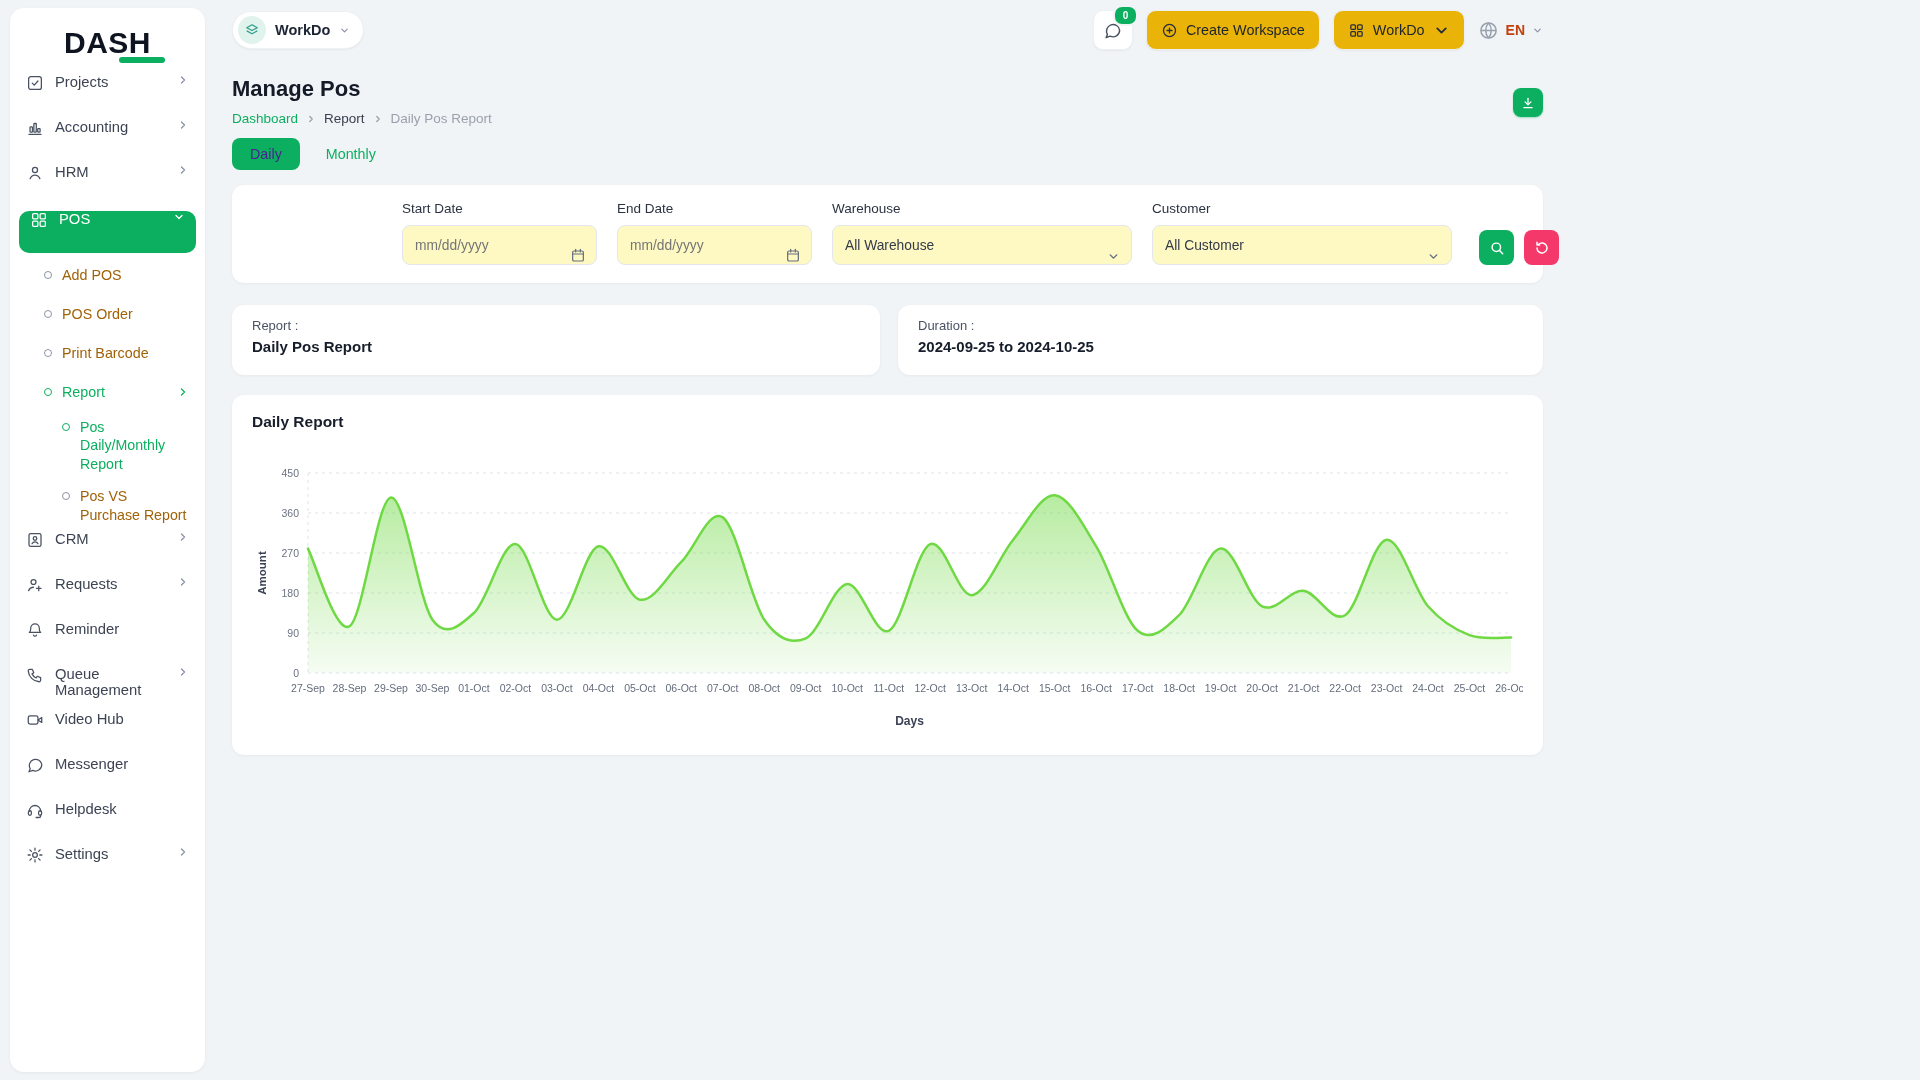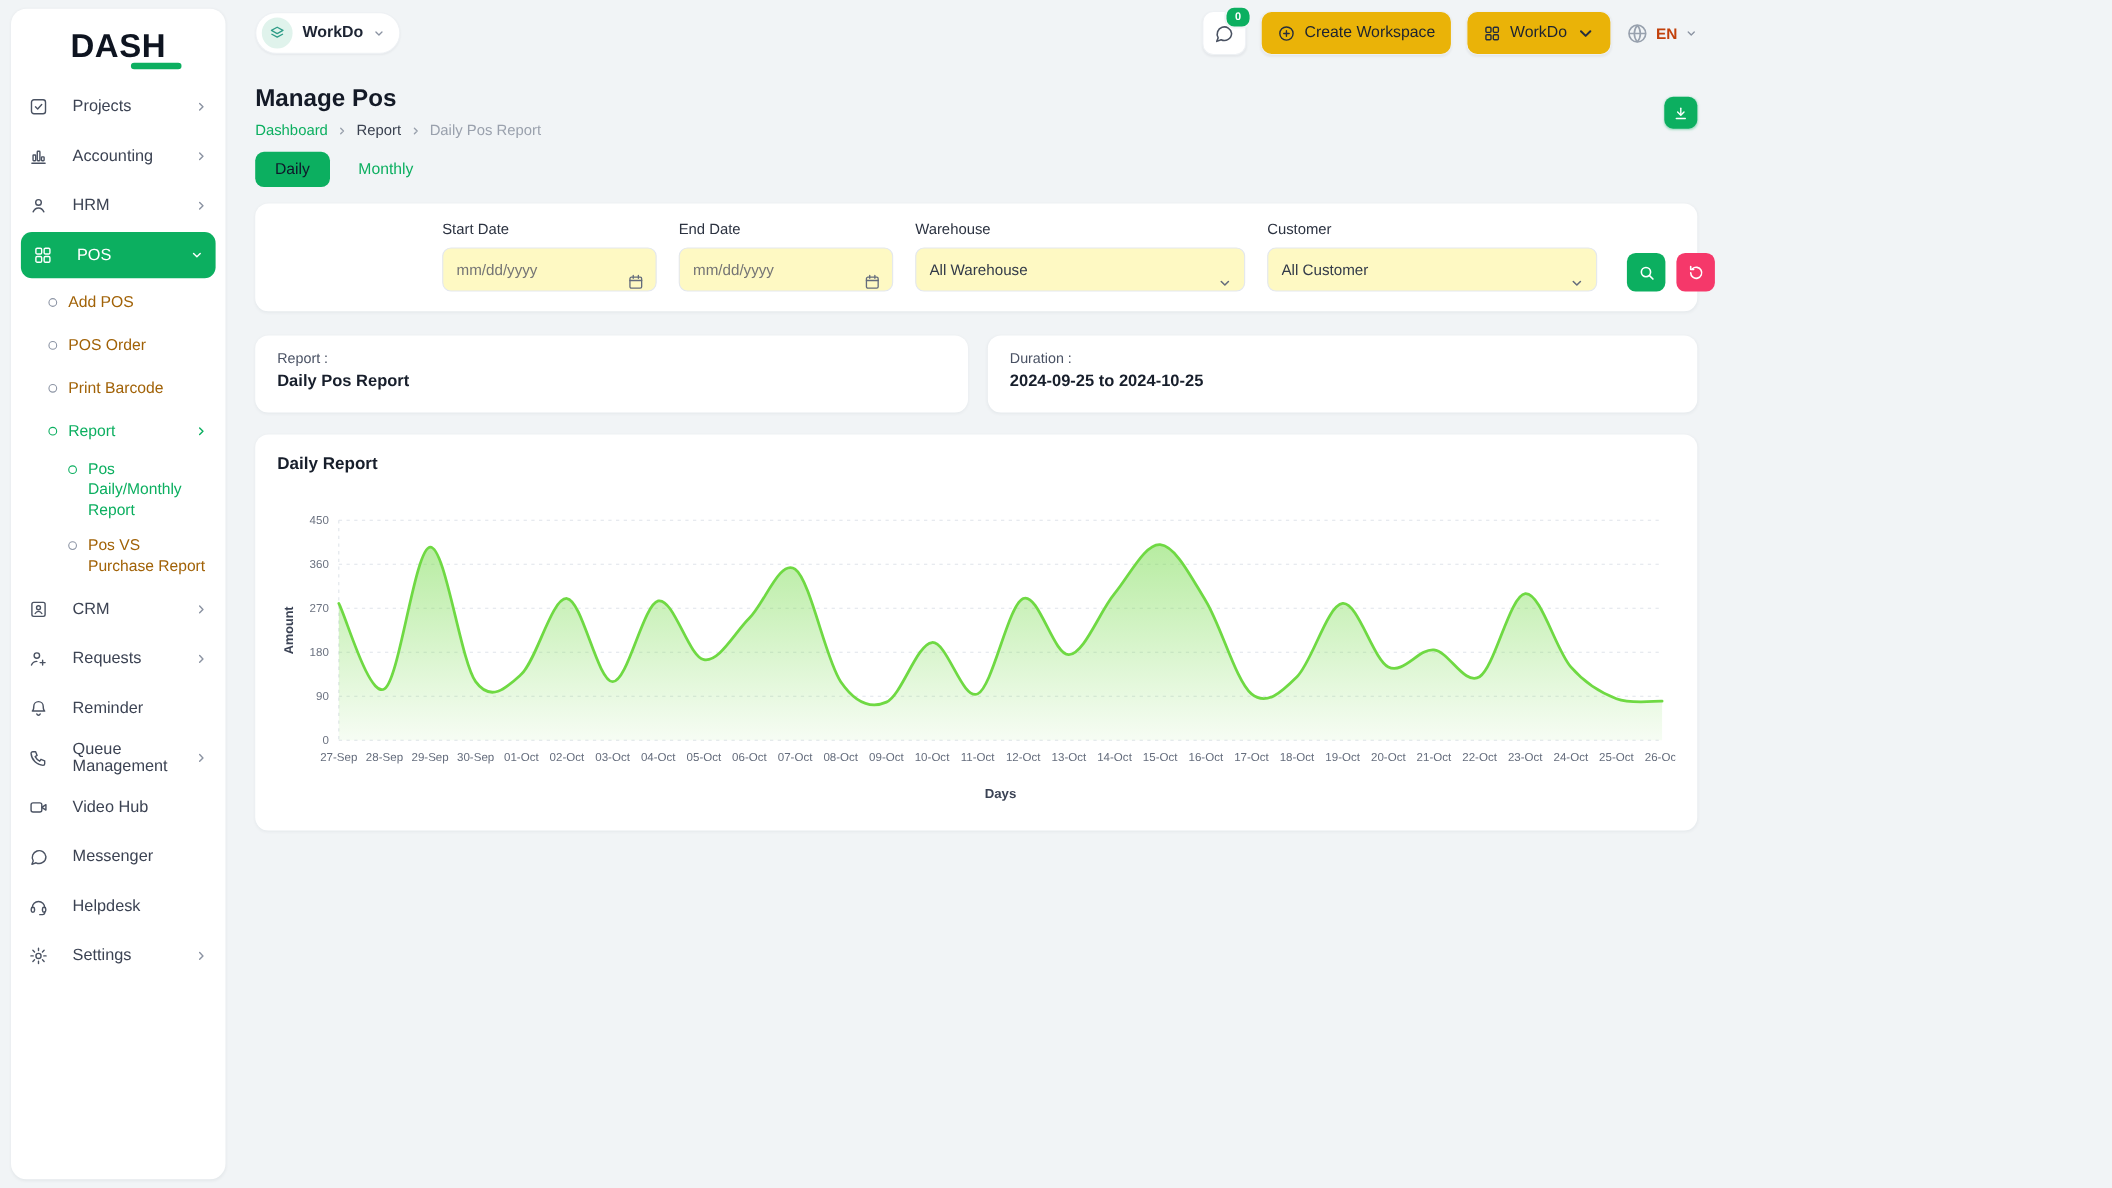--- a/index.html
+++ b/index.html
@@ -12,21 +12,21 @@
   svg{display:block}
   
   .sidebar{
     position:absolute;left:10px;top:8px;width:195px;height:1064px;
     background:#ffffff;border-radius:14px;box-sizing:border-box;
     box-shadow:0 1px 3px rgba(20,30,50,.06);padding:12px 0 10px 0;overflow:hidden;
   }
   .logo{height:46px;display:flex;align-items:center;justify-content:center;margin-bottom:8px;}
   .logo-text{position:relative;font-size:30px;font-weight:800;letter-spacing:.5px;color:#0e1420;}
   .logo-bar{position:absolute;right:-14px;top:14px;width:46px;height:6px;background:#0caf60;border-radius:3px;}
-  .side-item{display:flex;align-items:center;gap:22px;height:45px;padding:0 16px;font-size:14.8px;color:#3c4353;font-weight:500;cursor:pointer;}
+  .side-item{display:flex;gap:11px;height:45px;padding:0 16px;font-size:14.8px;color:#3c4353;font-weight:500;cursor:pointer;}
   .side-item svg,.sub-item svg{width:18px;height:18px;}
   .s-ico{color:#4a5262;display:flex;flex:none;}
   .chev{margin-left:auto;color:#8b93a2;display:flex;flex:none;}
   .chev svg{width:12px;height:12px;}
   .chev.down svg{transform:rotate(90deg);}
   .side-item.active-pill{background:#0caf60;border-radius:10px;margin:2px 9px;padding:0 11px;height:42px;color:#fff;}
   .side-item.active-pill .s-ico,.side-item.active-pill .chev{color:#fff;}
   .sub-item{display:flex;align-items:center;gap:10px;min-height:39px;padding:0 16px 0 34px;font-size:14.3px;color:#a16207;font-weight:500;cursor:pointer;}
   .ring{width:8px;height:8px;border:1.6px solid #8d95a5;border-radius:50%;flex:none;box-sizing:border-box;}
   .sub-item.act{color:#0caf60;}
@@ -59,21 +59,21 @@
   .bc-sep{color:#9aa1ad;display:flex;}
   .bc-sep svg{width:10px;height:10px;}
   .bc-link{color:#0caf60;cursor:pointer;}
   .bc-mid{color:#39404f;font-weight:500;cursor:pointer;}
   .bc-cur{color:#9aa1ad;}
   .download-btn{position:absolute;left:1513px;top:88px;width:30px;height:29px;background:#0caf60;border:none;border-radius:8px;display:flex;align-items:center;justify-content:center;color:#fff;cursor:pointer;box-shadow:0 1px 2px rgba(12,175,96,.35);}
   .download-btn svg{width:14px;height:14px;}
   
   .tabs{position:absolute;left:232px;top:138px;display:flex;align-items:center;gap:8px;}
   .tab{border:none;border-radius:8px;padding:8px 18px;font-size:14.3px;font-weight:500;font-family:inherit;cursor:pointer;}
-  .tab.active{background:#0caf60;color:#0f172a;}
+  .tab.active{background:#0caf60;color:#4c1d95;}
   .tab.ghost{background:transparent;color:#0caf60;}
   
   .card{background:#fff;border-radius:12px;box-shadow:0 1px 3px rgba(20,30,50,.05);box-sizing:border-box;}
   .filter-card{position:absolute;left:232px;top:185px;width:1311px;height:98px;display:flex;align-items:flex-start;padding:16px 24px;gap:20px;}
   .f-spacer{width:126px;flex:none;}
   .field label{display:block;font-size:13.5px;color:#2b3240;margin-bottom:9px;font-weight:400;}
   .inp-wrap{position:relative;}
   .inp{height:40px;border:1px solid #e3e7ed;border-radius:8px;background:#fef9c3;box-sizing:border-box;font-family:inherit;font-size:13.8px;color:#5d6575;padding:0 12px;outline:none;}
   .inp.date{width:195px;padding-right:36px;}
   .inp-ico{position:absolute;right:11px;top:11px;color:#646c7c;pointer-events:none;display:flex;}

